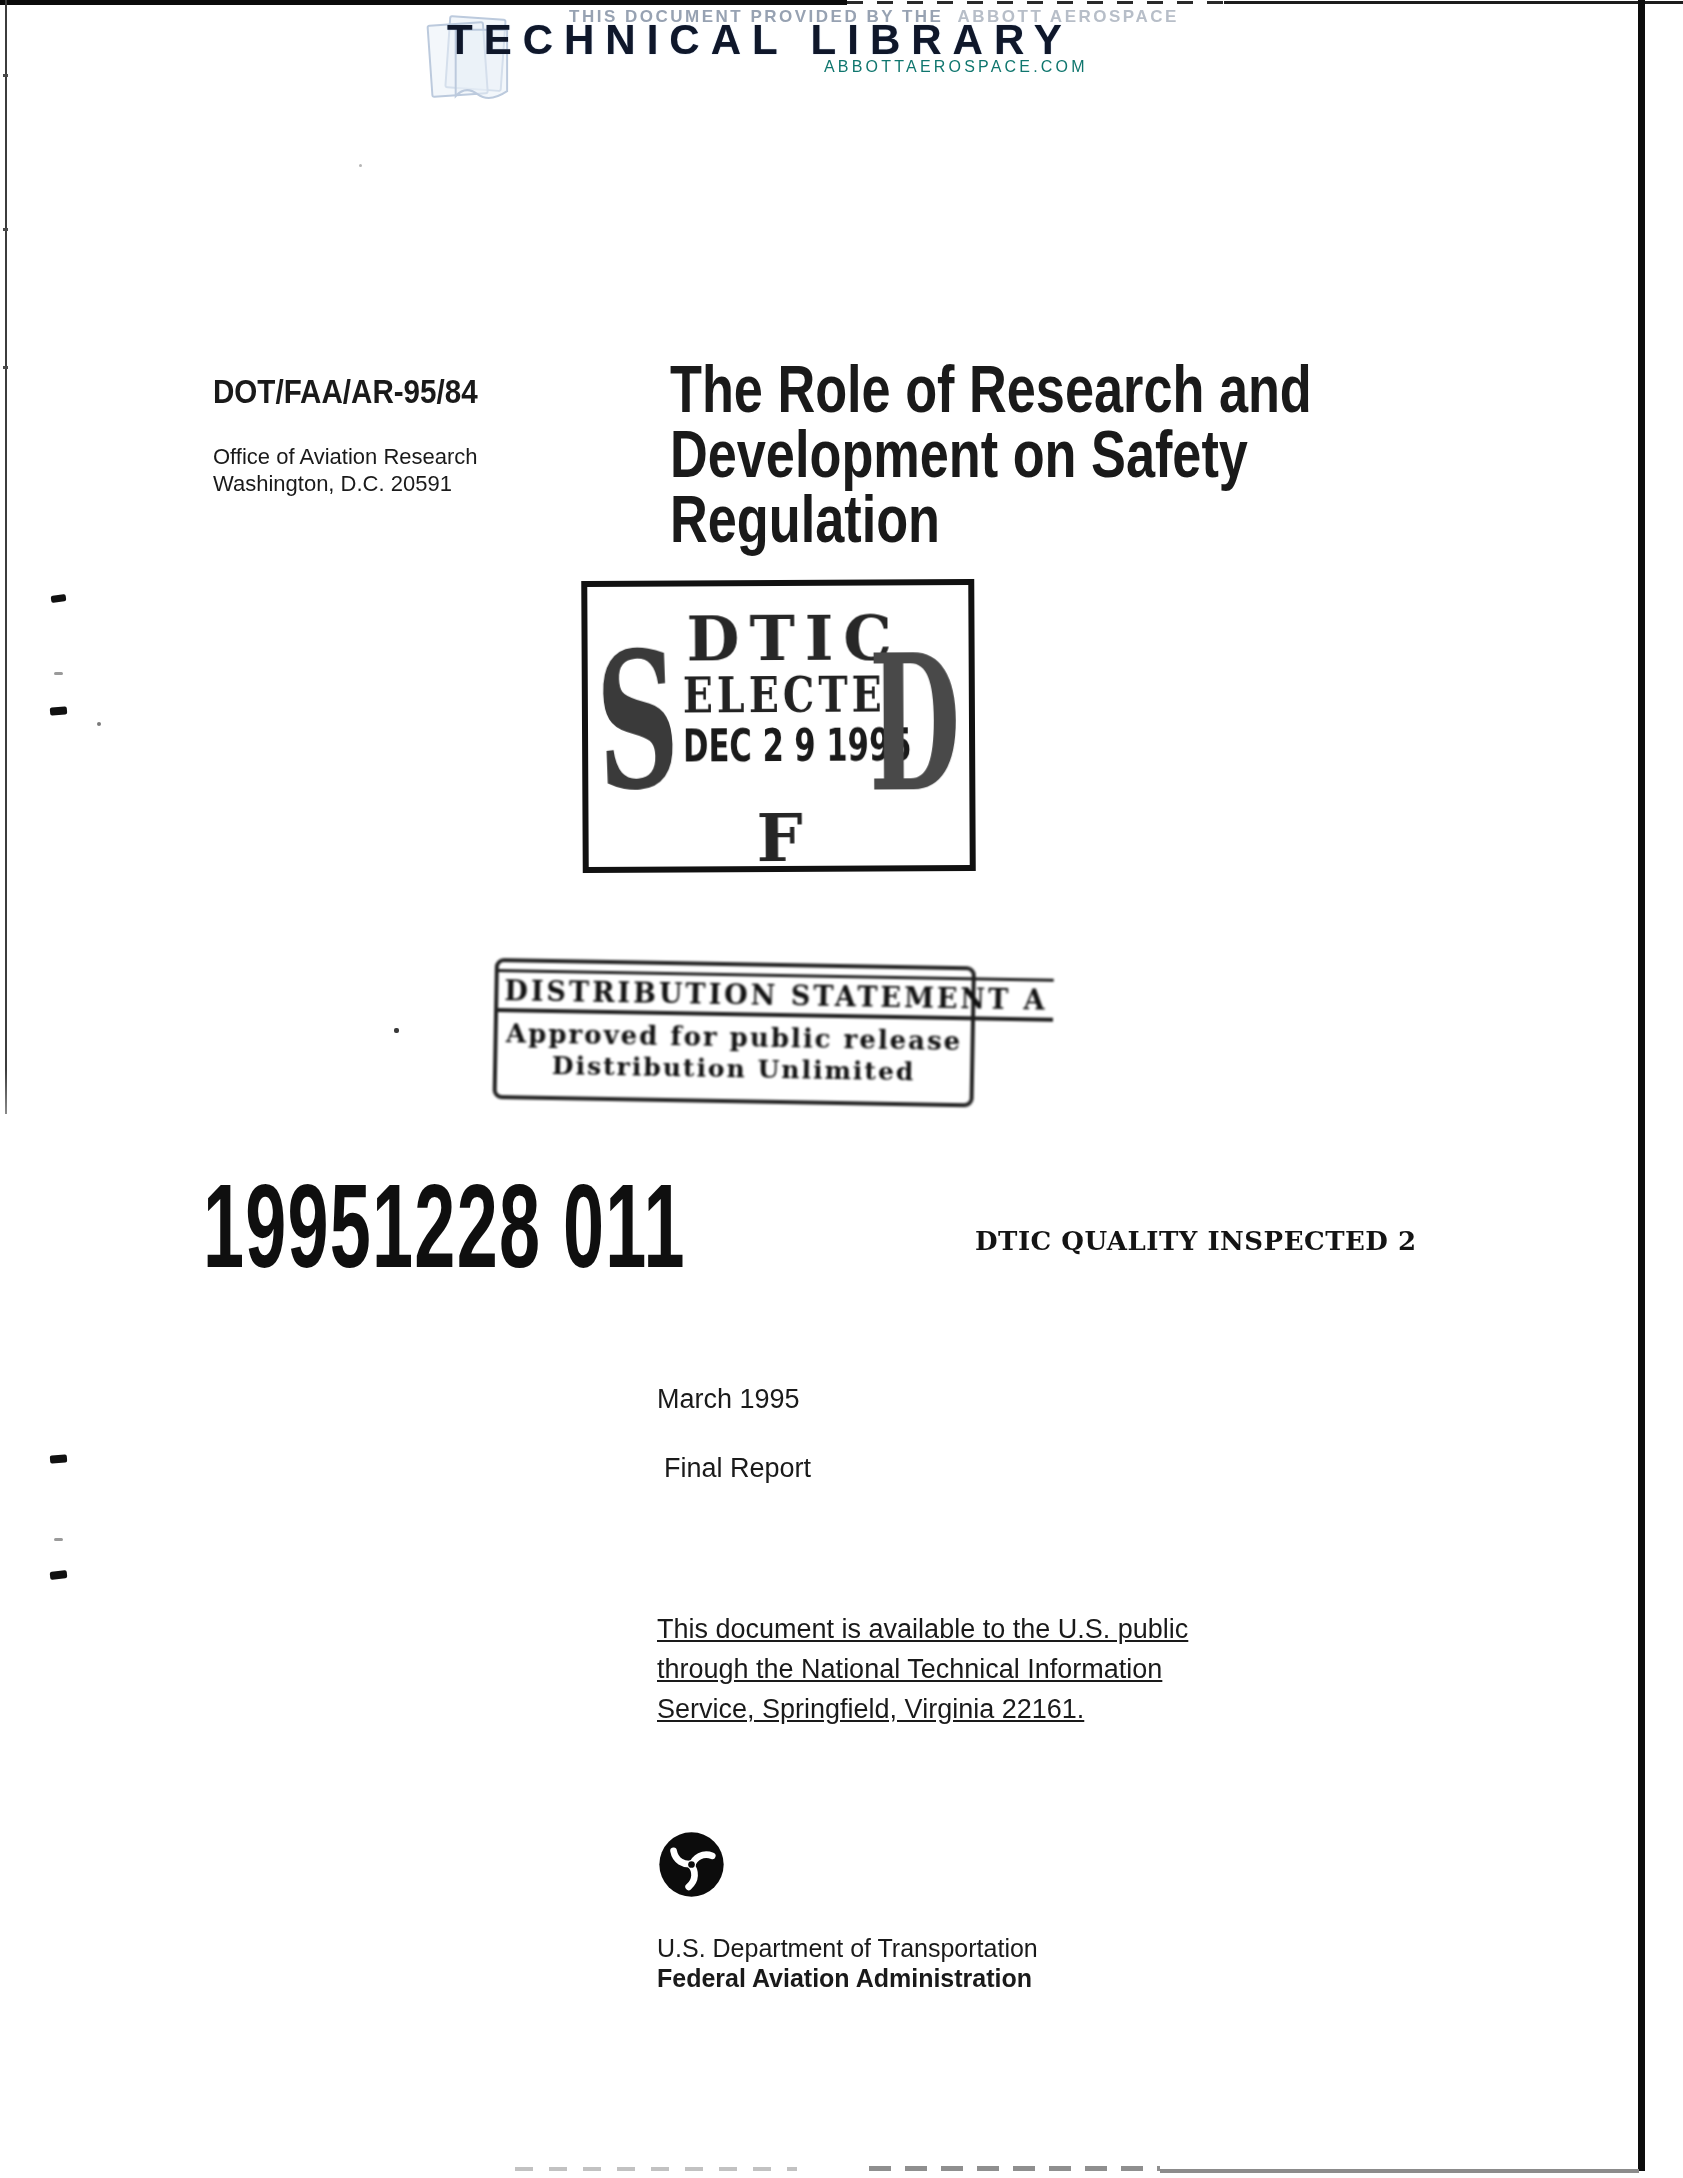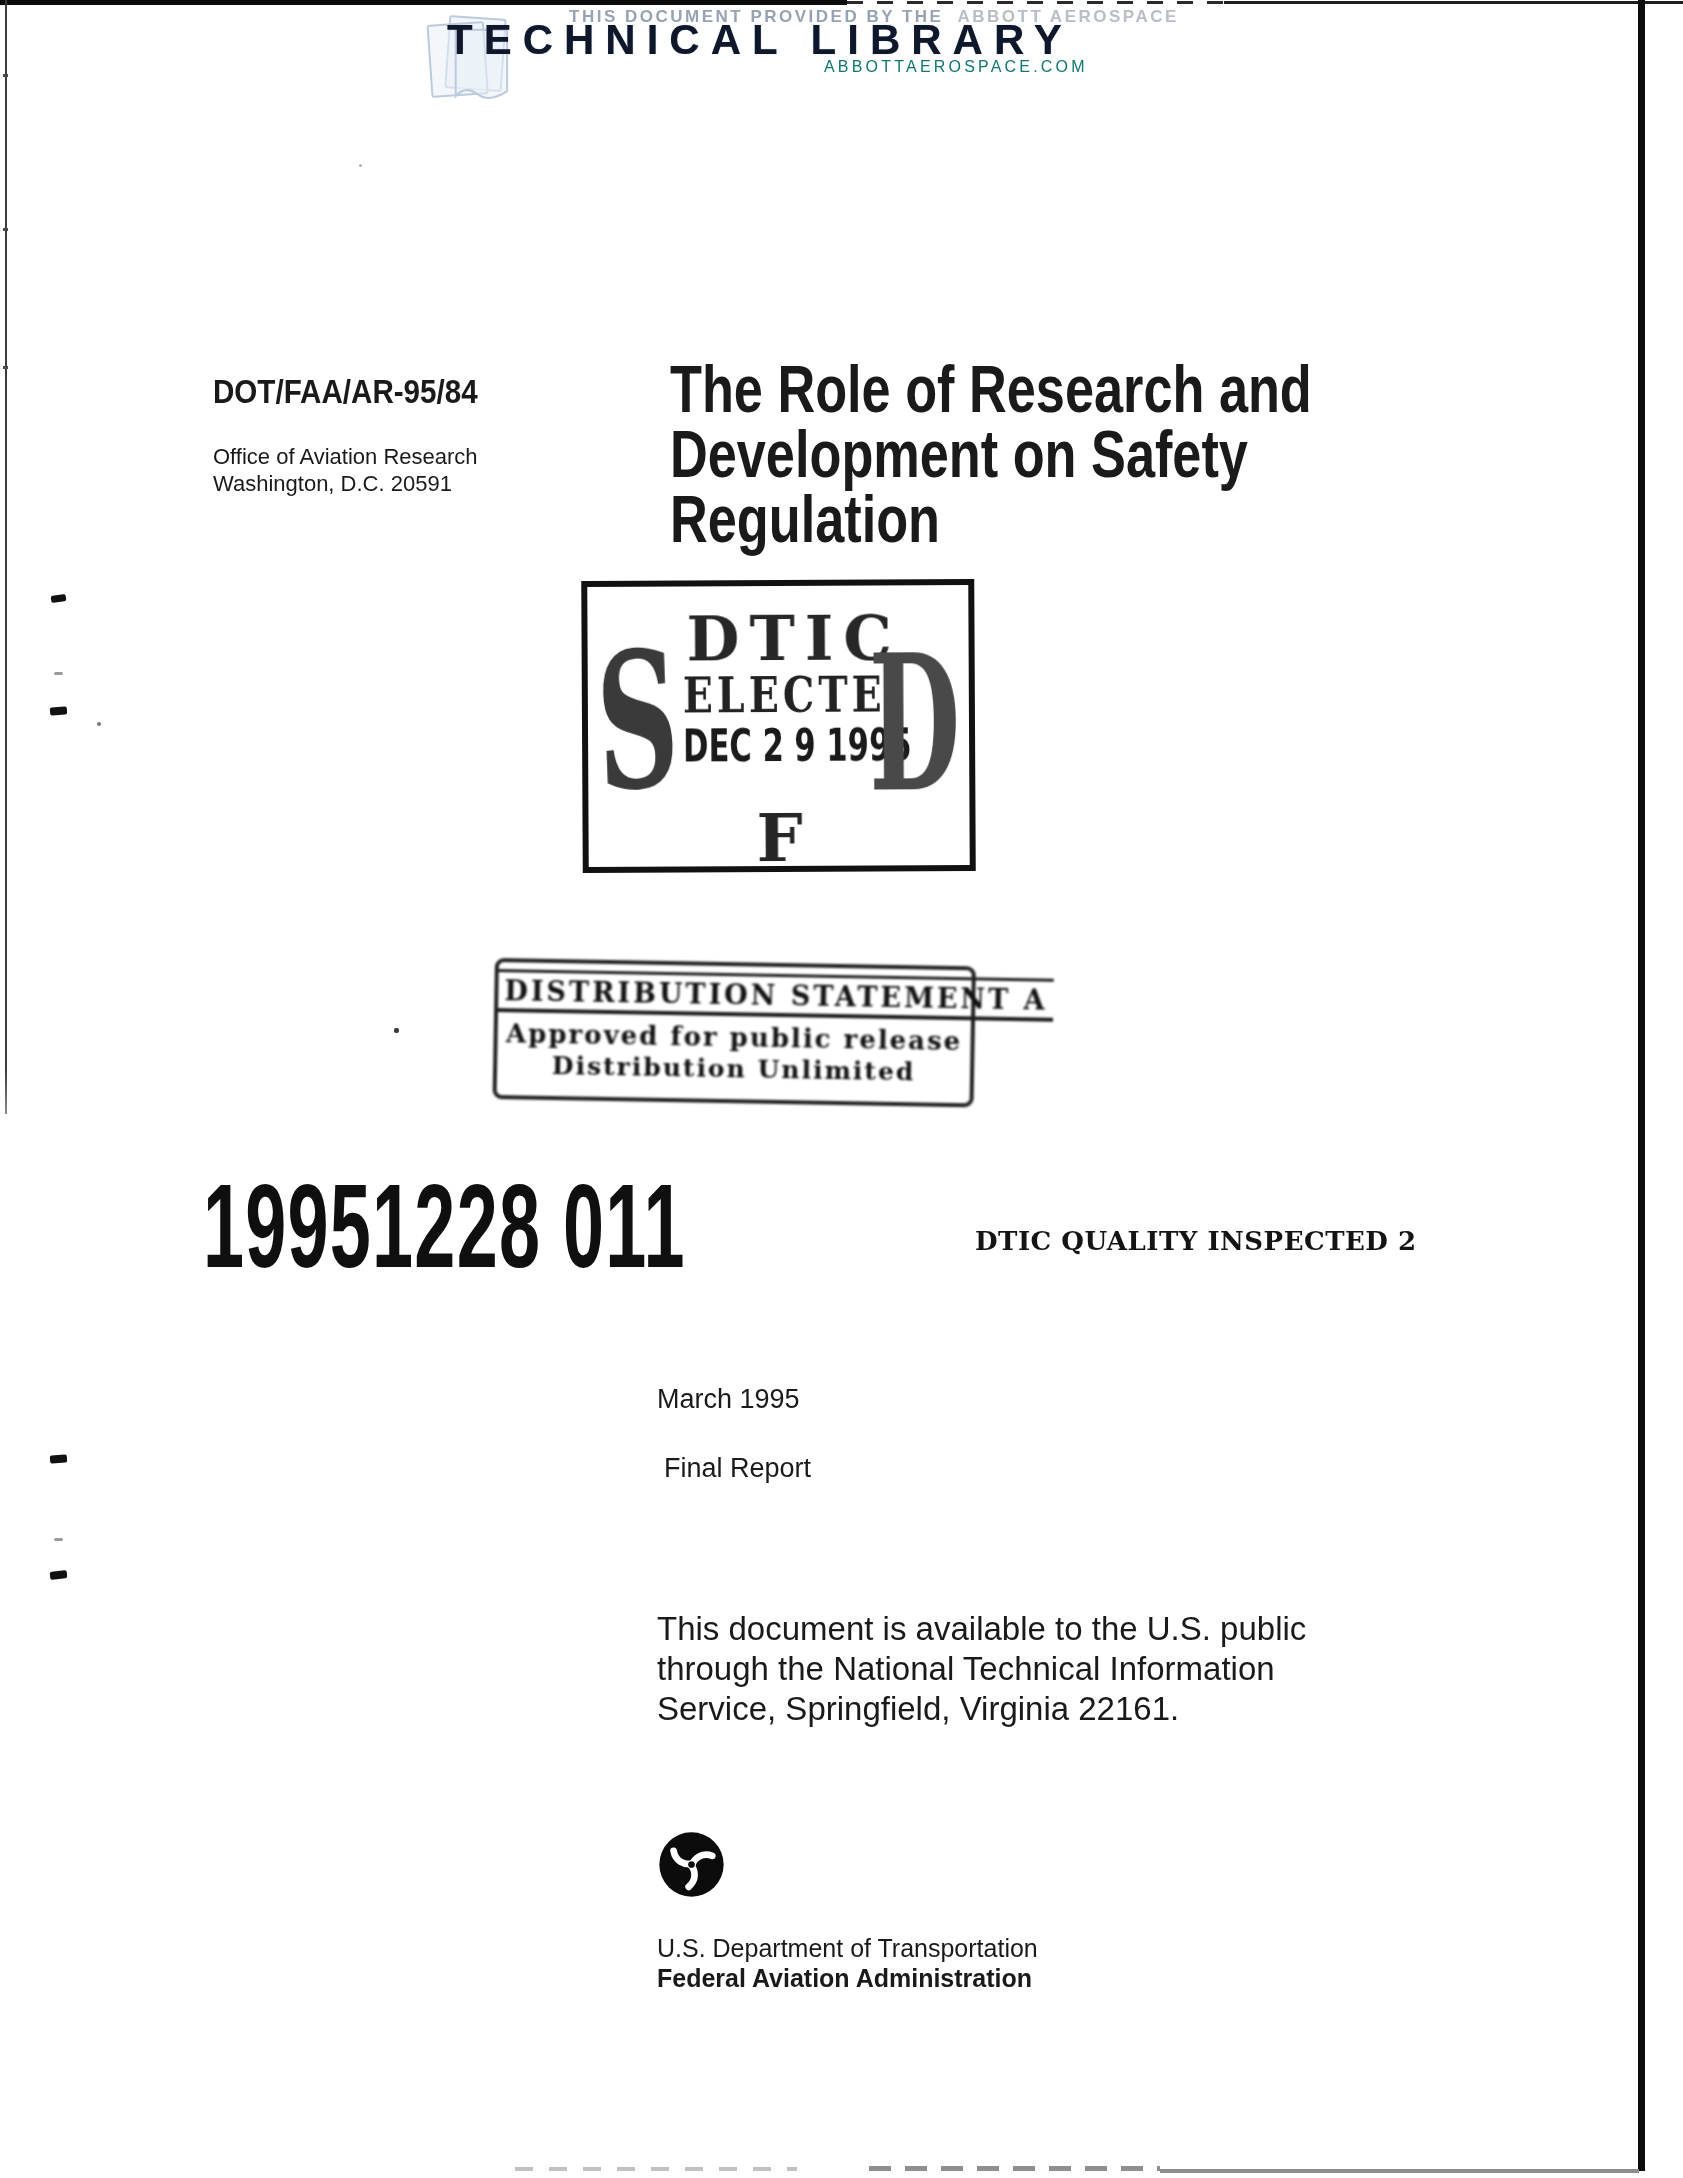--- a/index.html
+++ b/index.html
@@ -85,21 +85,21 @@
     white-space:nowrap;color:#0f0f0f;filter:blur(0.5px);}
 
   
   .quality{left:975px;top:1226px;font-size:26px;font-weight:bold;
     font-family:"DejaVu Serif","Liberation Serif",serif;letter-spacing:0.5px;
     white-space:nowrap;color:#141414;filter:blur(0.3px);}
 
   
   .pub-date{left:657px;top:1384px;font-size:27px;white-space:nowrap;}
   .report-type{left:657px;top:1453px;font-size:27px;white-space:nowrap;margin-left:7px;}
-  .availability{left:657px;top:1609px;font-size:33px;line-height:40px;white-space:nowrap;}
+  .availability{left:657px;top:1609px;font-size:27px;line-height:40px;white-space:nowrap;text-decoration:underline;}
 
   
   .dot-logo{left:658px;top:1831px;}
   .department{left:657px;top:1934px;font-size:25px;white-space:nowrap;}
   .agency{left:657px;top:1964px;font-size:25px;font-weight:bold;white-space:nowrap;}
 </style>
 </head>
 <body>
 
 <div class="page">

